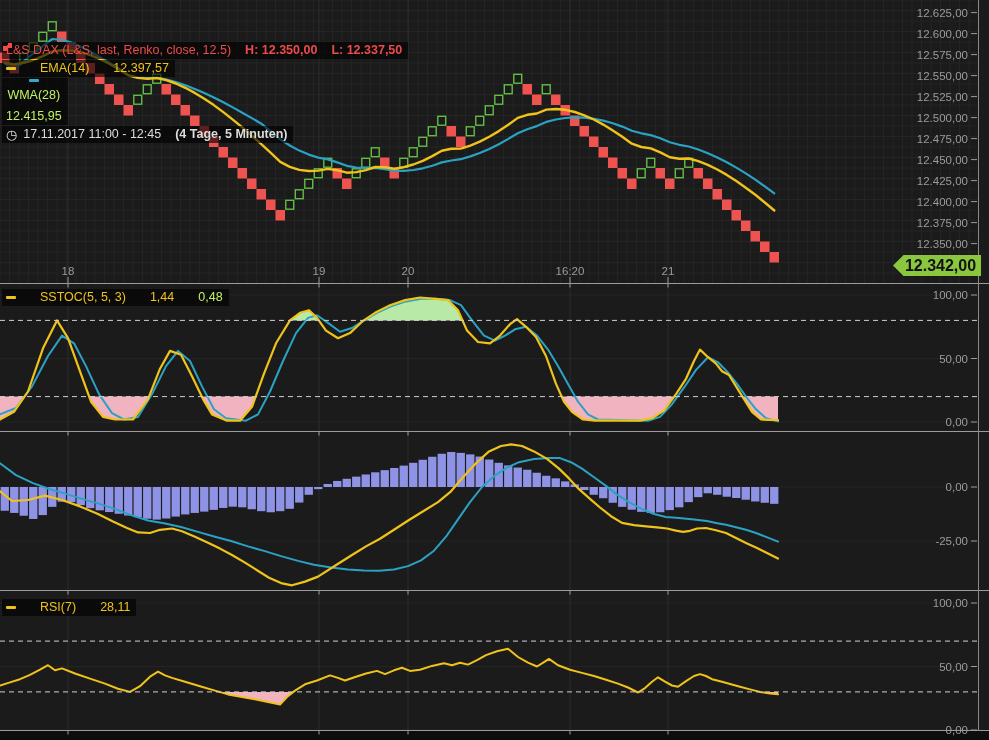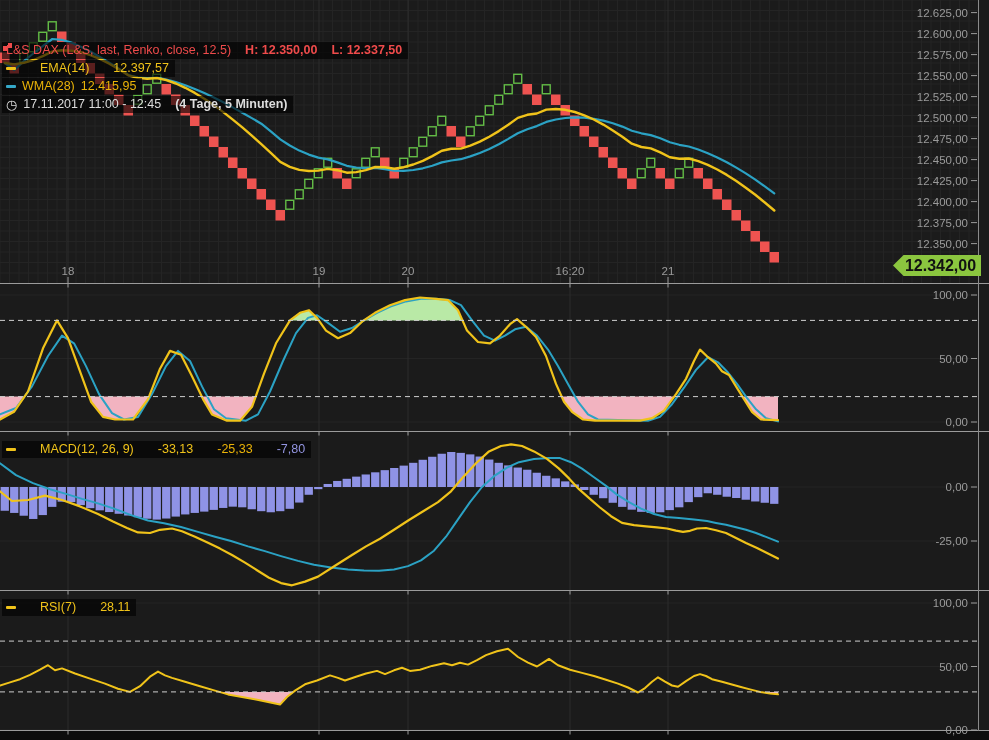--- a/index.html
+++ b/index.html
@@ -6,21 +6,21 @@
   .app{position:relative;width:989px;height:740px;background:#1b1b1b;overflow:hidden;
        font-family:"Liberation Sans",sans-serif;}
   svg{position:absolute;left:0;top:0;}
   .legend{position:absolute;z-index:5;}
   .lrow{display:flex;align-items:center;gap:6px;background:rgba(0,0,0,0.62);
         padding:1px 6px 1px 4px;margin-bottom:1px;width:fit-content;
         font-size:12.5px;line-height:15px;white-space:nowrap;}
   .lrow .sp{margin-left:8px;font-weight:bold;}
   .red{color:#ef4b4b;}
   .yel{color:#f0c31a;gap:24px;}
-  .cyn{color:#eab308;}
+  .cyn{color:#bef264;flex-direction:column;}
   .wht{color:#dcdcdc;}
   .pur{color:#9394e0;}
   .dash{display:inline-block;width:10px;height:3px;border-radius:1px;}
   .dash.y{background:#f0c31a;}
   .dash.c{background:#35a8c8;}
   .clockglyph{font-size:13px;color:#dcdcdc;}
   .badge{position:absolute;z-index:6;left:893px;top:255px;width:88px;height:21px;
          background:#8bc63f;color:#111;font-size:16px;font-weight:bold;
          line-height:21px;text-align:center;padding-left:7px;box-sizing:border-box;
          clip-path:polygon(0 50%,12% 0,100% 0,100% 100%,12% 100%);}
@@ -475,30 +475,29 @@
       <span>WMA(28)</span>
       <span>12.415,95</span>
     </div>
     <div class="lrow wht">
       <span class="clockglyph">◷</span>
       <span>17.11.2017 11:00 - 12:45</span>
       <span class="sp">(4 Tage, 5 Minuten)</span>
     </div>
   </div>
 
-
-  <div class="legend" style="left:2px;top:441px;">
+  <div class="legend" style="left:2px;top:289px;">
     <div class="lrow yel">
       <span class="dash y"></span>
-      <span>MACD(12, 26, 9)</span>
-      <span>-33,13</span>
-      <span class="cyn">-25,33</span>
-      <span class="pur">-7,80</span>
+      <span>SSTOC(5, 5, 3)</span>
+      <span>1,44</span>
+      <span class="cyn">0,48</span>
     </div>
   </div>
+
 
   <div class="legend" style="left:2px;top:599px;">
     <div class="lrow yel">
       <span class="dash y"></span>
       <span>RSI(7)</span>
       <span>28,11</span>
     </div>
   </div>
 
   <div class="badge">12.342,00</div>

